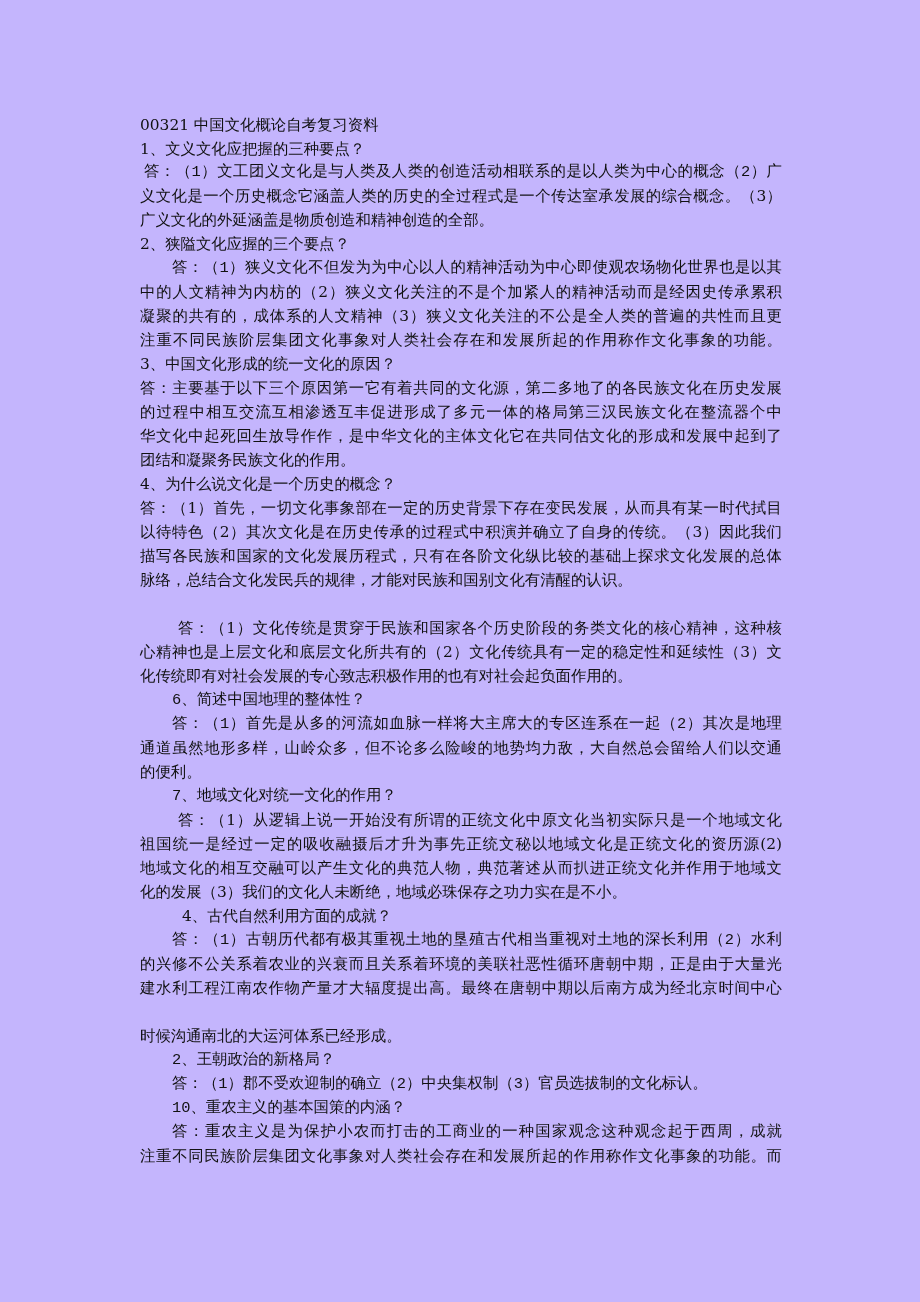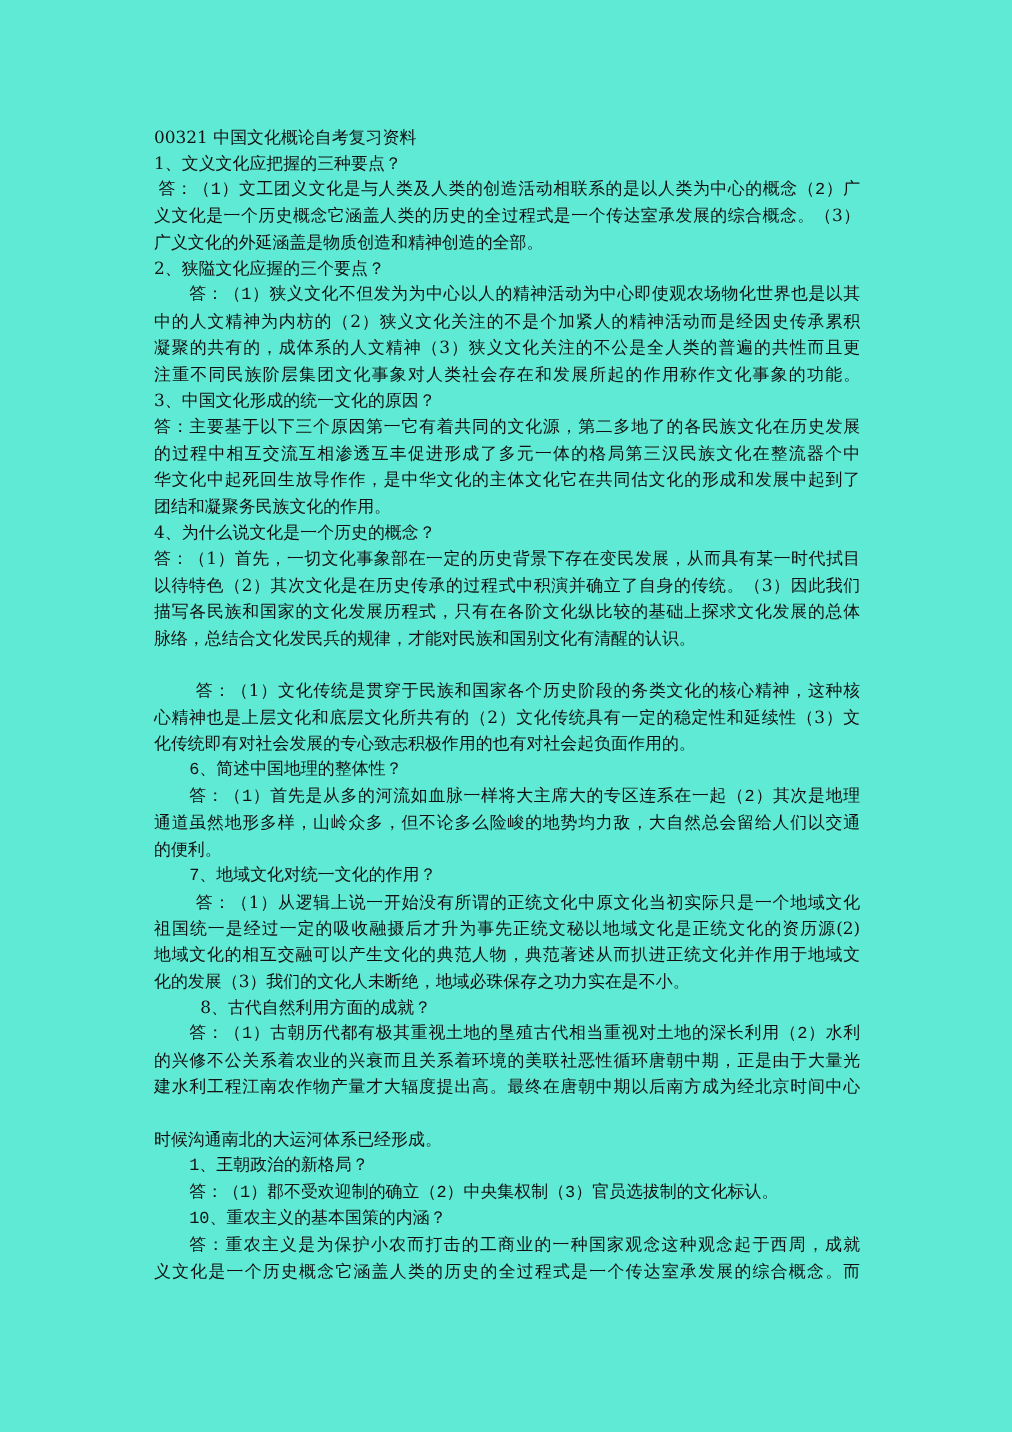--- a/index.html
+++ b/index.html
@@ -1,17 +1,17 @@
 <!DOCTYPE html>
 <html><head>
 <meta charset="utf-8">
 <style>
   html, body { margin: 0; padding: 0; background: #ffffff; }
   body { width: 920px; height: 1302px; position: relative; overflow: hidden; }
-  .page { position: absolute; left: 0; top: 0; width: 920px; height: 1302px; background: #5eead4; }
+  .page { position: absolute; left: 0; top: 0; width: 920px; height: 1302px; background: #c4b5fd; }
   .ln {
     position: absolute;
     left: 140px;
     width: 642px;
     font-family: "DejaVu Serif", "Liberation Serif", serif;
     font-size: 15.4px;
     line-height: 20px;
     color: #111;
     white-space: nowrap;
     text-align: justify;
@@ -62,26 +62,26 @@
   <div class="ln i2" style="top:714px">答：（1）首先是从多的河流如血脉一样将大主席大的专区连系在一起（2）其次是地理</div>
   <div class="ln" style="top:738px">通道虽然地形多样，山岭众多，但不论多么险峻的地势均力敌，大自然总会留给人们以交通</div>
   <div class="ln last" style="top:762px">的便利。</div>
 
   <div class="ln i2 last" style="top:786px">7、地域文化对统一文化的作用？</div>
   <div class="ln i3" style="top:810px">答：（1）从逻辑上说一开始没有所谓的正统文化中原文化当初实际只是一个地域文化</div>
   <div class="ln" style="top:834px">祖国统一是经过一定的吸收融摄后才升为事先正统文秘以地域文化是正统文化的资历源(2)</div>
   <div class="ln" style="top:858px">地域文化的相互交融可以产生文化的典范人物，典范著述从而扒进正统文化并作用于地域文</div>
   <div class="ln last" style="top:882px">化的发展（3）我们的文化人未断绝，地域必珠保存之功力实在是不小。</div>
 
-  <div class="ln i4 last" style="top:906px">8、古代自然利用方面的成就？</div>
+  <div class="ln i4 last" style="top:906px">4、古代自然利用方面的成就？</div>
   <div class="ln i2" style="top:930px">答：（1）古朝历代都有极其重视土地的垦殖古代相当重视对土地的深长利用（2）水利</div>
   <div class="ln" style="top:954px">的兴修不公关系着农业的兴衰而且关系着环境的美联社恶性循环唐朝中期，正是由于大量光</div>
   <div class="ln" style="top:978px">建水利工程江南农作物产量才大辐度提出高。最终在唐朝中期以后南方成为经北京时间中心</div>
   <div class="ln last" style="top:1026px">时候沟通南北的大运河体系已经形成。</div>
 
-  <div class="ln i2 last" style="top:1050px">1、王朝政治的新格局？</div>
+  <div class="ln i2 last" style="top:1050px">2、王朝政治的新格局？</div>
   <div class="ln i2 last" style="top:1074px">答：（1）郡不受欢迎制的确立（2）中央集权制（3）官员选拔制的文化标认。</div>
 
   <div class="ln i2 last" style="top:1098px">10、重农主义的基本国策的内涵？</div>
   <div class="ln i2" style="top:1122px">答：重农主义是为保护小农而打击的工商业的一种国家观念这种观念起于西周，成就</div>
-  <div class="ln" style="top:1146px">义文化是一个历史概念它涵盖人类的历史的全过程式是一个传达室承发展的综合概念。而</div>
+  <div class="ln" style="top:1146px">注重不同民族阶层集团文化事象对人类社会存在和发展所起的作用称作文化事象的功能。而</div>
 
 </div>
 
 </body></html>

